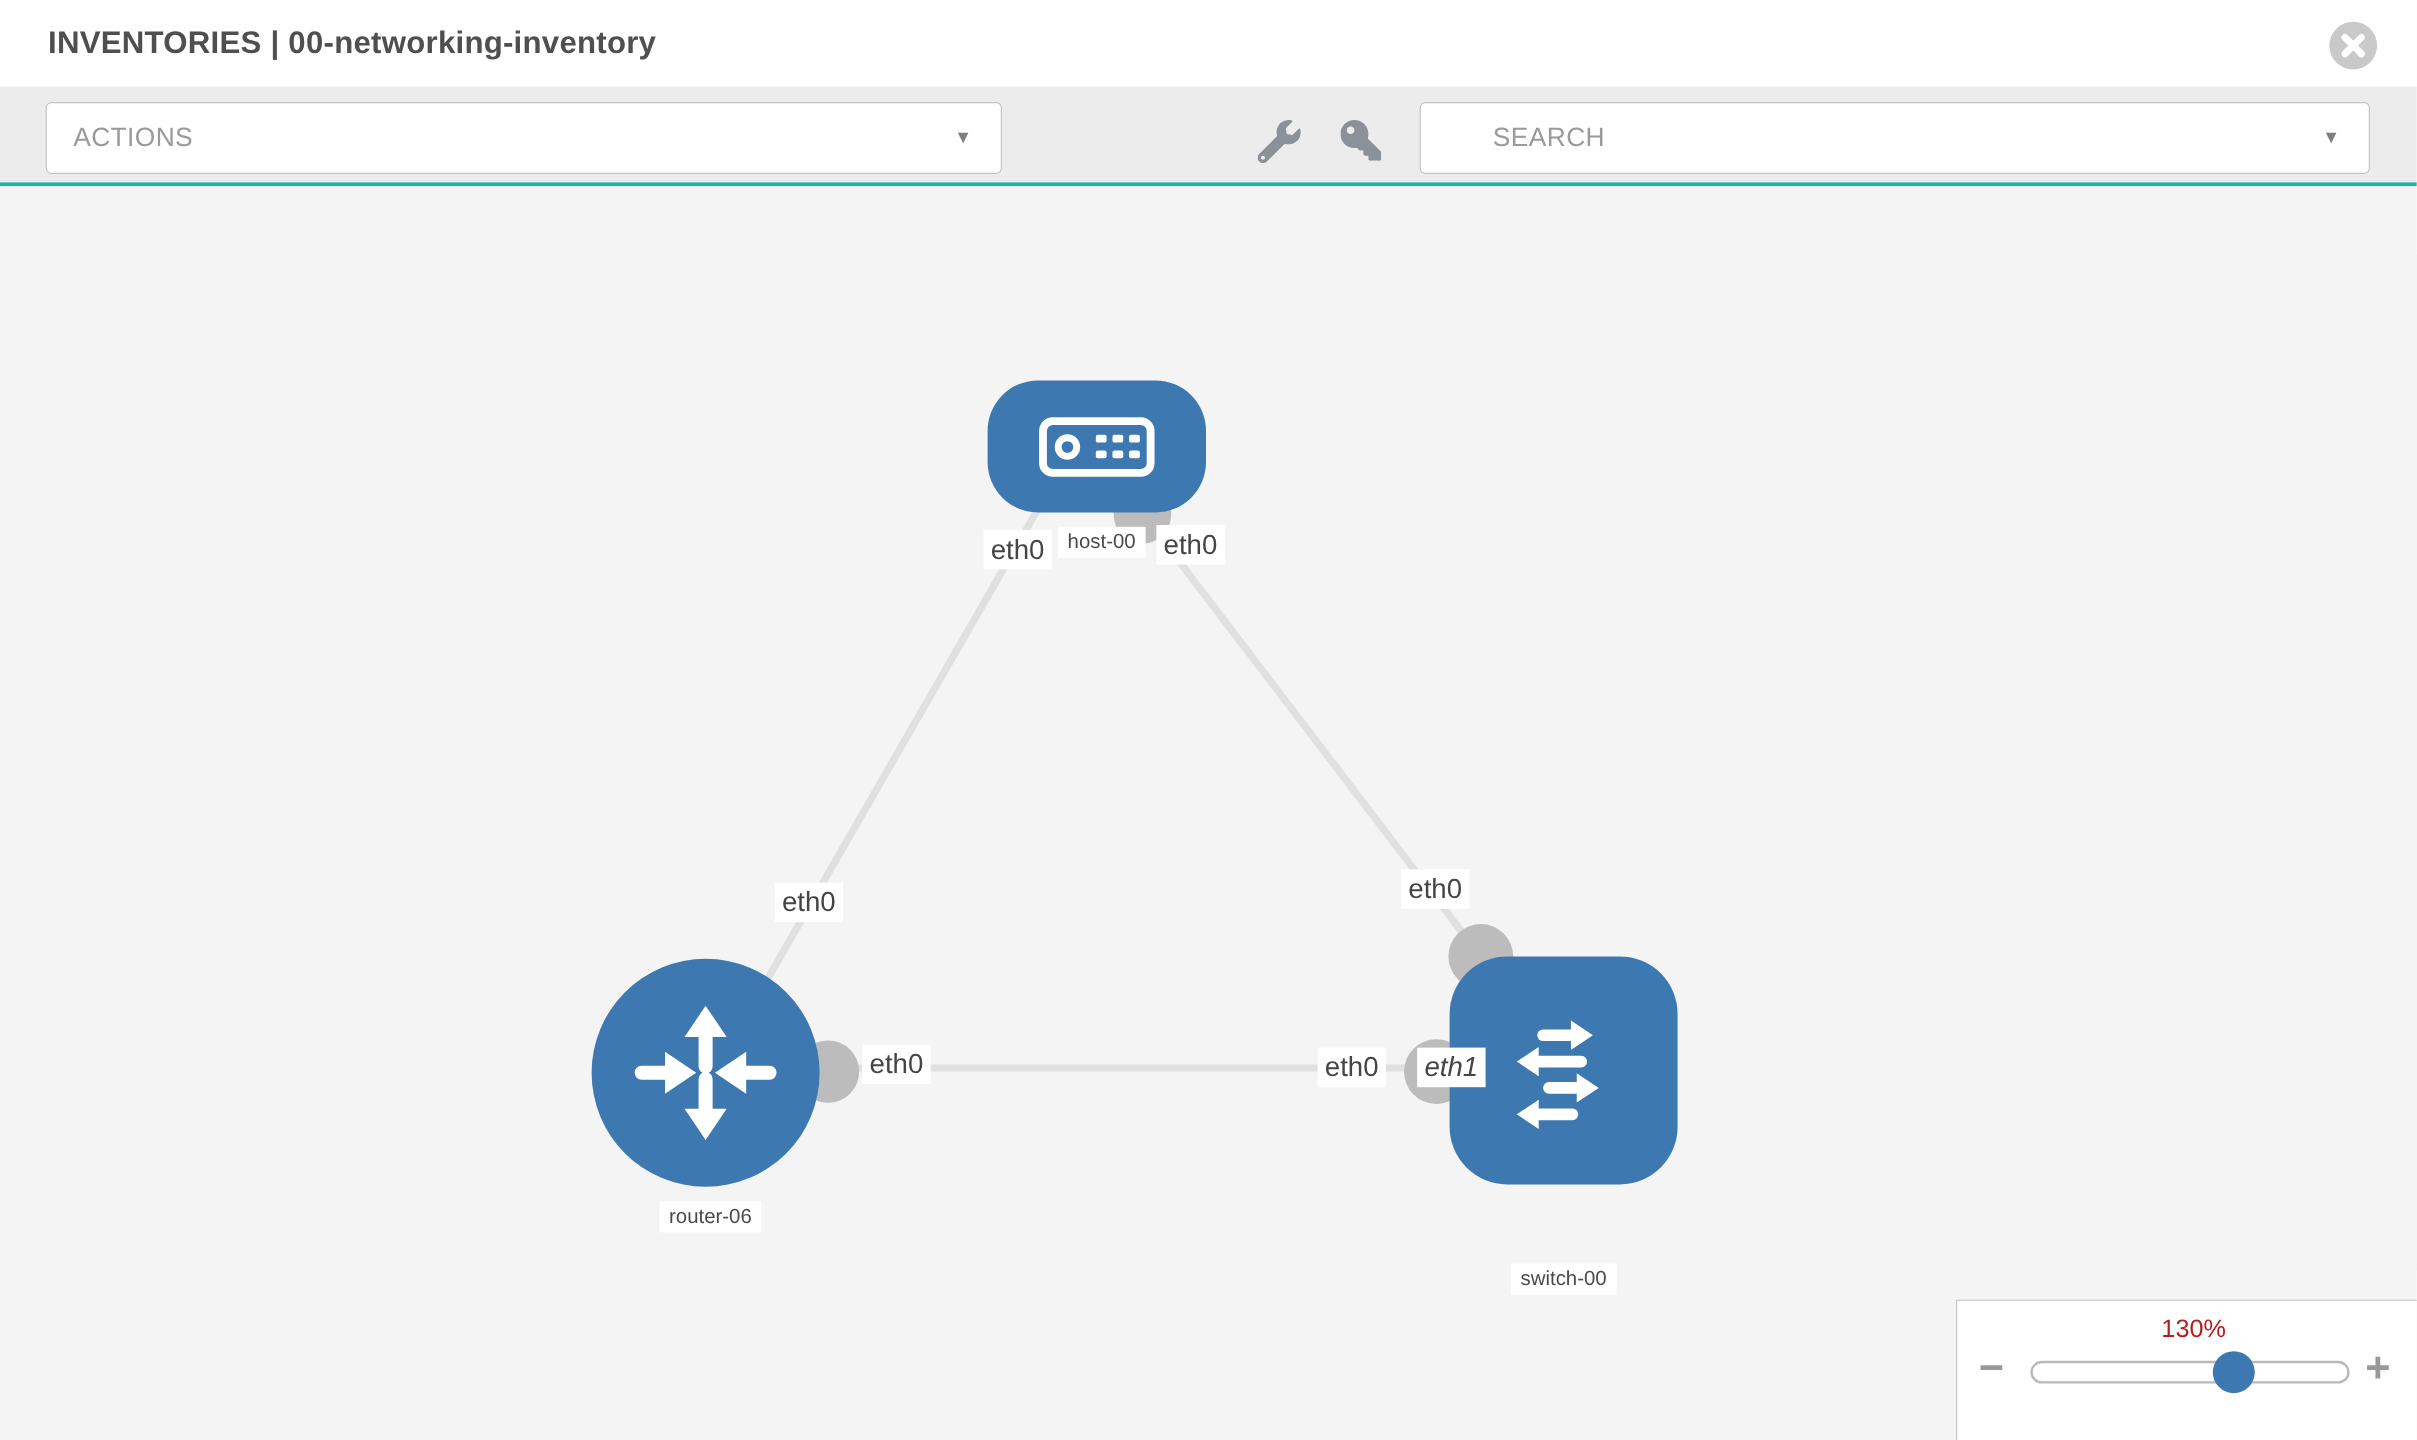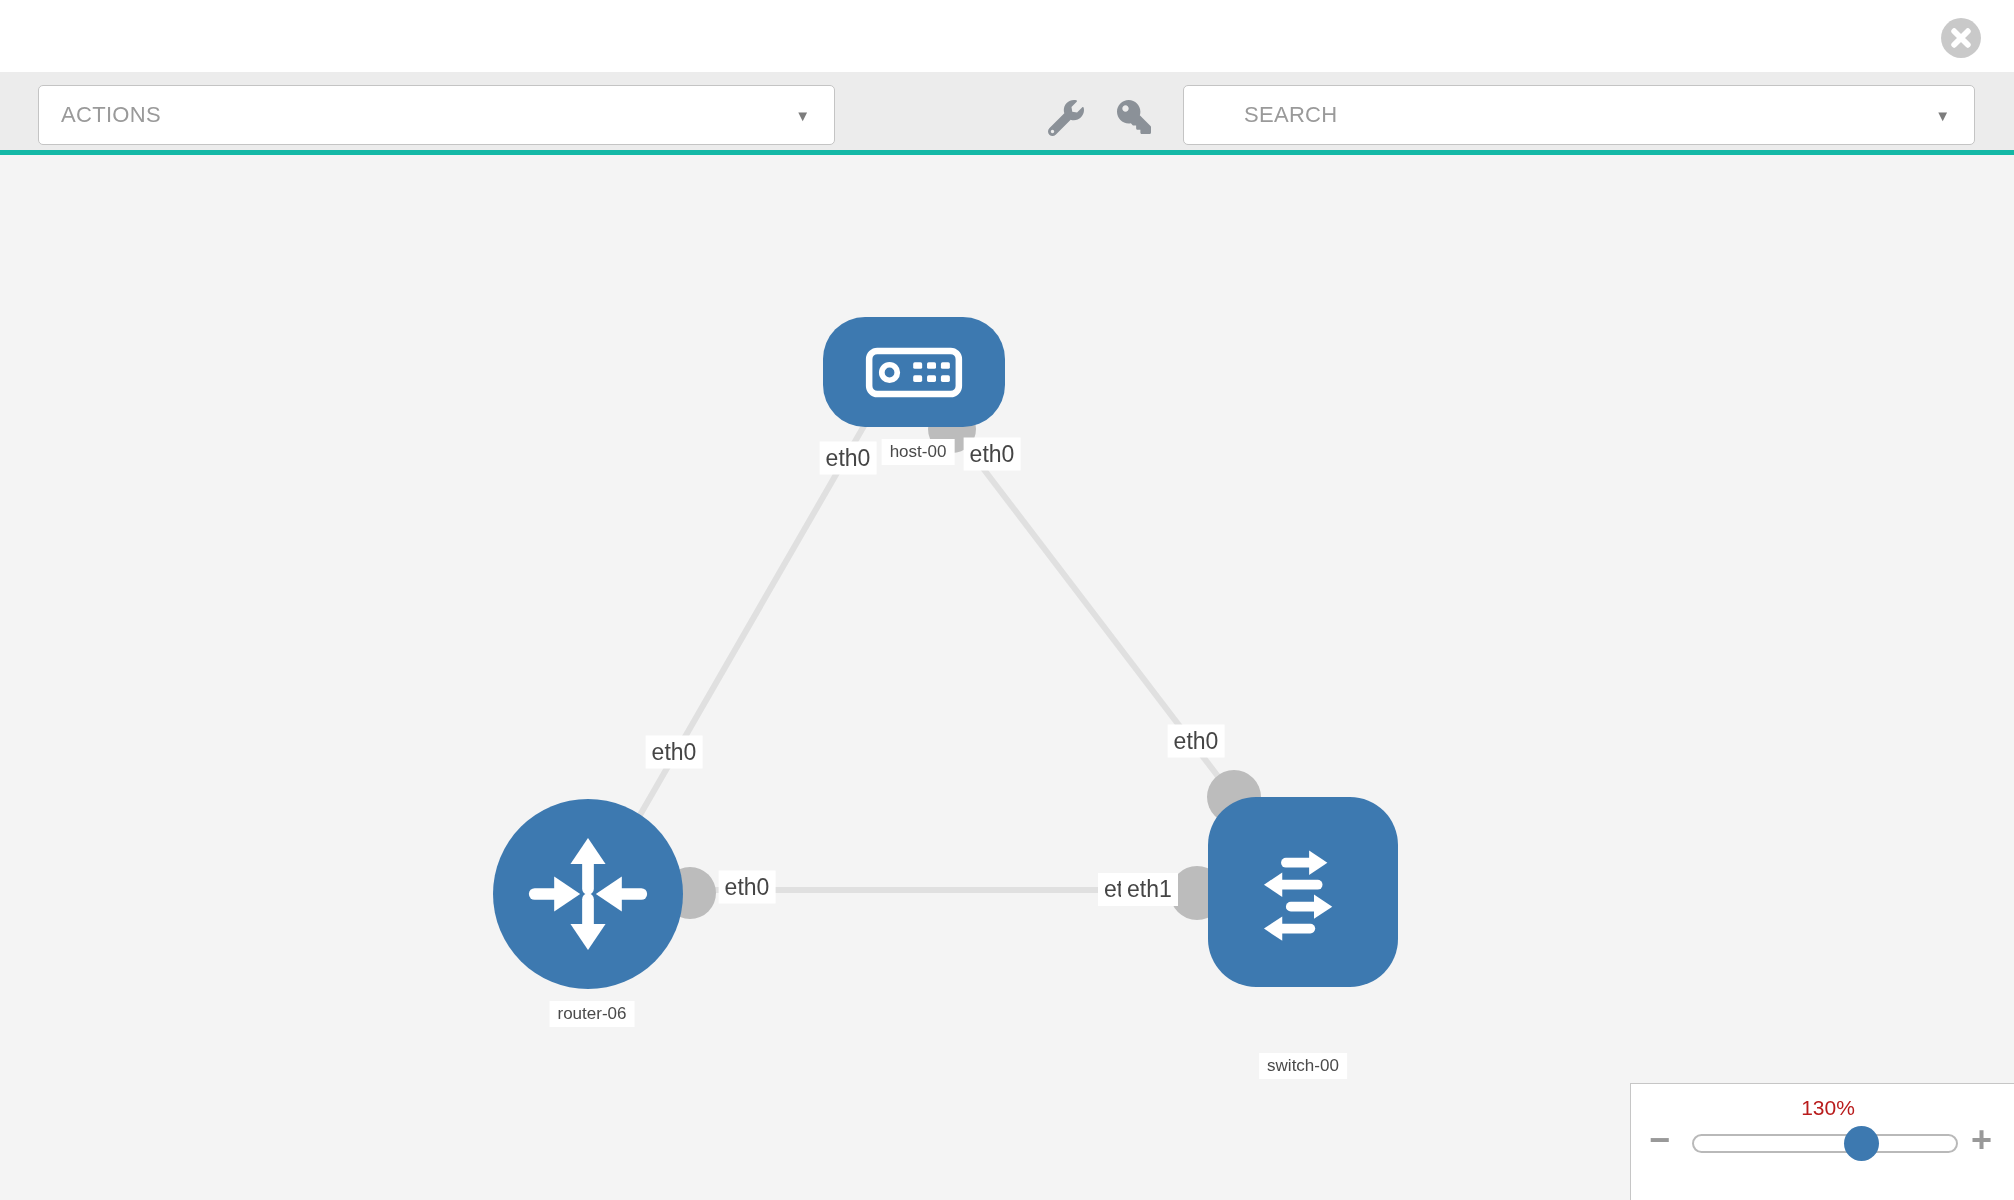--- a/index.html
+++ b/index.html
@@ -7,21 +7,21 @@
   body { font-family:"Liberation Sans","DejaVu Sans",sans-serif; background:#fff; position:relative; }
 
   
   .header { position:absolute; left:0; top:0; width:2014px; height:72px; background:#ffffff; }
   .page-title { position:absolute; left:40px; top:50%; transform:translateY(-50%);
     font-size:26px; font-weight:700; color:#4f4f4f; letter-spacing:.2px; white-space:nowrap; }
   .close-btn { position:absolute; right:32px; top:17px; width:42px; height:42px; cursor:pointer; }
 
   
   .toolbar { position:absolute; left:0; top:72px; width:2014px; height:83px;
-    background:#ececec; border-bottom:5px solid #14b8a6; }
+    background:#ececec; border-bottom:3px solid #14b8a6; }
   .select-box { position:absolute; top:13px; height:60px; background:#fff;
     border:1px solid #c4c4c4; border-radius:5px; display:flex; align-items:center; cursor:pointer; }
   .select-box .sel-label { font-size:22px; color:#9a9a9a; padding-left:22px; letter-spacing:.3px; }
   .select-box .caret { position:absolute; right:24px; top:50%; transform:translateY(-50%);
     font-size:15px; color:#7d7d7d; }
   .actions-box { left:38px;  width:797px; }
   .search-box  { left:1183px; width:792px;padding-left:38px; }
   .tool-icon { position:absolute; top:28px; cursor:pointer; color:#8b9198; }
   .wrench { left:1048px; }
   .key    { left:1117px; }
@@ -57,20 +57,21 @@
   .zoom-plus  { left:340px; }
   .zoom-track { position:absolute; left:61px; top:50px; width:266px; height:19px;
     background:#fff; border:2px solid #b9b9b9; border-radius:10px; cursor:pointer; }
   .zoom-handle { position:absolute; left:213px; top:42px; width:35px; height:35px;
     border-radius:50%; background:var(--node-blue,#3d79b0); cursor:grab; }
 </style>
 </head>
 <body>
 
 <div class="header">
+  <div class="page-title">INVENTORIES | 00-networking-inventory</div>
   <div class="close-btn">
     <svg width="42" height="42" viewBox="0 0 40 40">
       <circle cx="20" cy="20" r="19" fill="#c9c9c9"></circle>
       <path d="M13.5 13.5 L26.5 26.5 M26.5 13.5 L13.5 26.5" stroke="#fff" stroke-width="5.5" stroke-linecap="round"></path>
     </svg>
   </div>
 </div>
 
 <div class="toolbar">
   <div class="select-box actions-box">
@@ -154,21 +155,21 @@
   <div class="chip node-label" style="left:918px; top:297px;">host-00</div>
   <div class="chip node-label" style="left:592px; top:859px;">router-06</div>
   <div class="chip node-label" style="left:1303px; top:863px;margin-top:48px;">switch-00</div>
 
   <div class="chip if-label" style="left:848px; top:303px;">eth0</div>
   <div class="chip if-label" style="left:674px; top:597px;">eth0</div>
   <div class="chip if-label" style="left:992px; top:299px;">eth0</div>
   <div class="chip if-label" style="left:1196px; top:586px;">eth0</div>
   <div class="chip if-label" style="left:747px; top:732px;">eth0</div>
   <div class="chip if-label chip-abs" style="left:1098px; top:718px;">eth0</div>
-  <div class="chip if-label chip-abs" style="left:1121px; top:718px;">eth1</div>
+  <div class="chip if-label chip-abs" style="left:1181px; top:718px;font-style:italic;">eth1</div>
 
   <div class="zoom-panel">
     <div class="zoom-level">130%</div>
     <div class="zoom-minus">−</div>
     <div class="zoom-track"></div>
     <div class="zoom-handle"></div>
     <div class="zoom-plus">+</div>
   </div>
 
 </div>

